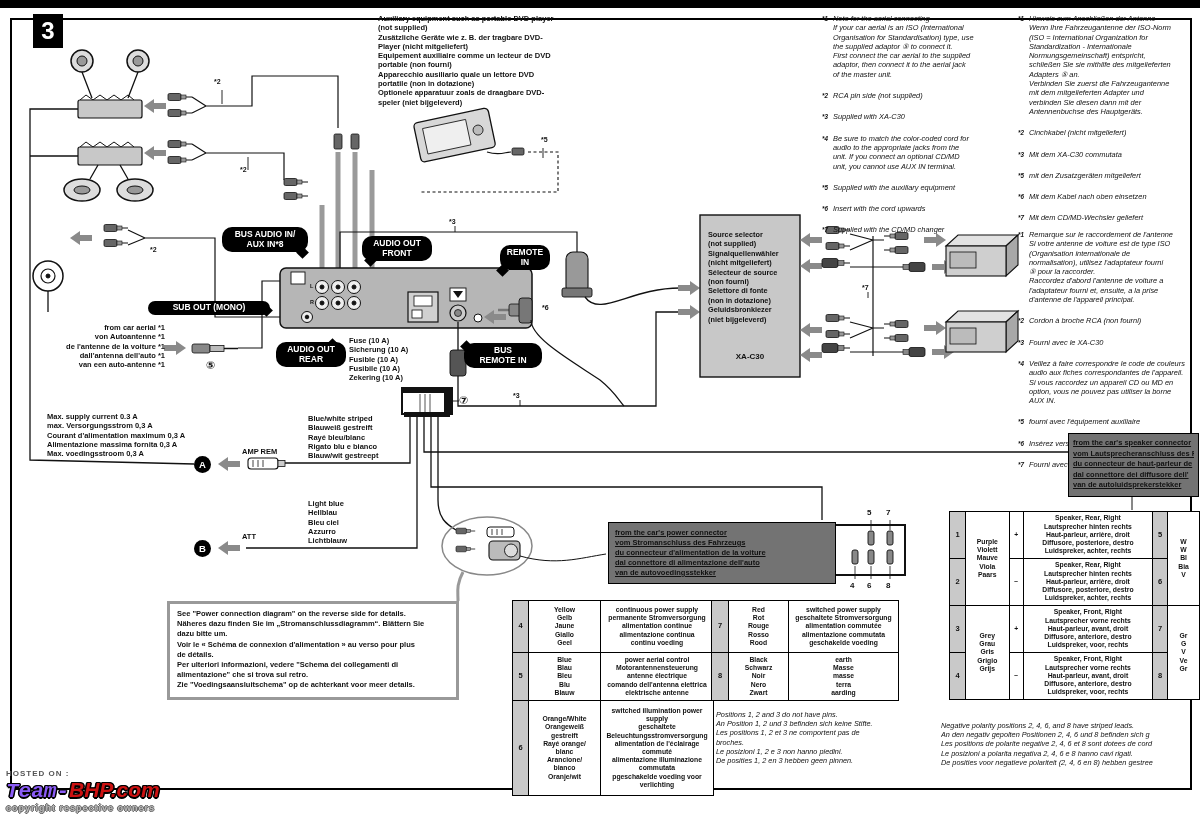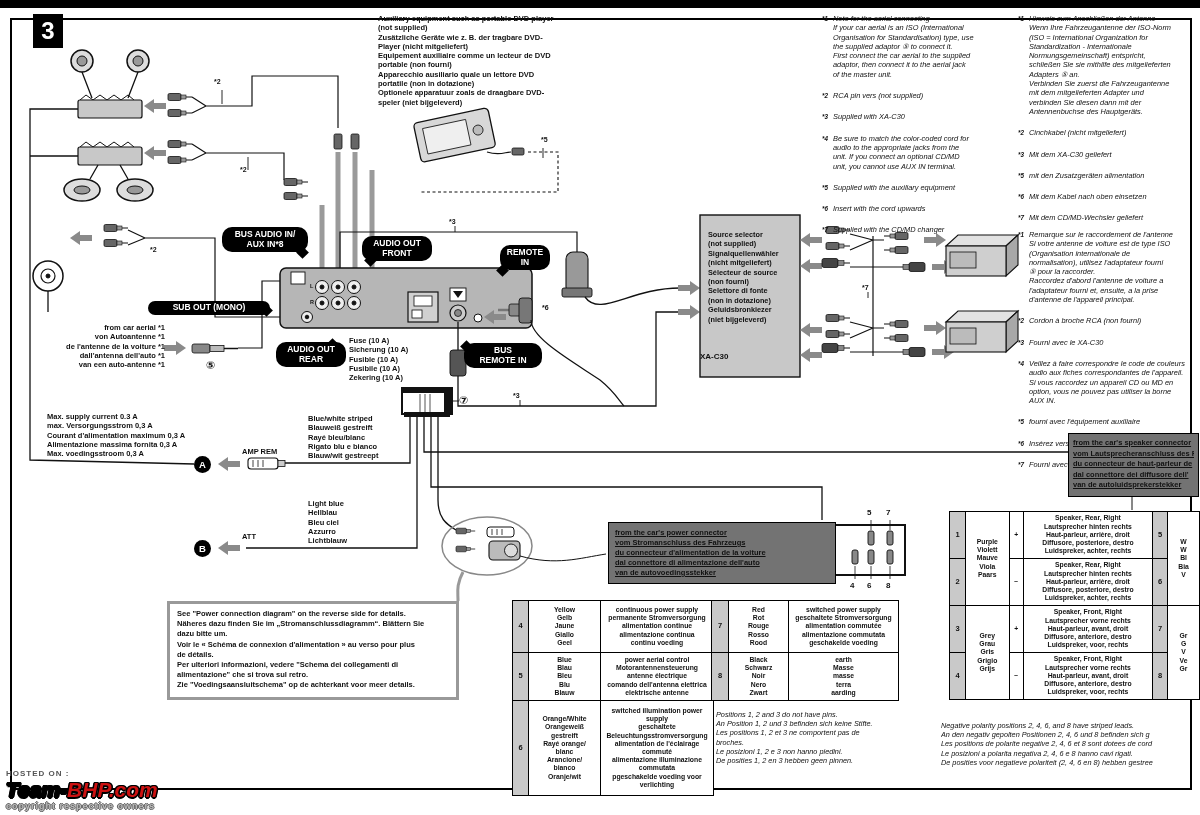--- a/index.html
+++ b/index.html
@@ -27,21 +27,21 @@
   table.wt td { border:1.5px solid #000; font:bold 6.8px/8.2px "Liberation Sans",sans-serif;
                 text-align:center; vertical-align:middle; white-space:pre-line; padding:1px; background:#fff; }
   table.wt td.num { background:#c9c9c9; font-size:7.5px; }
   .circmark { position:absolute; width:17px; height:17px; border-radius:50%; background:#000; color:#fff;
               font:bold 9.5px/17px "Liberation Sans",sans-serif; text-align:center; z-index:3; }
   .marker { position:absolute; font:bold 7px/8px "Liberation Sans",sans-serif; z-index:3; }
   .circ-glyph { position:absolute; font:bold 11px/11px "DejaVu Sans",sans-serif; z-index:3; }
   .pinnum { position:absolute; font:bold 8px/9px "Liberation Sans",sans-serif; z-index:3; }
   .wm-hosted { font:bold 8px/10px "Liberation Sans",sans-serif; color:#555; letter-spacing:1px; }
   .wm-logo { font:italic bold 21px/22px "Liberation Sans",sans-serif; white-space:nowrap; }
-  .wm-team { color:#000000; text-shadow:-1.5px 0 #000,1.5px 0 #000,0 -1.5px #000,0 1.5px #000,-1px -1px #000,1px 1px #000,-1px 1px #000,1px -1px #000; }
+  .wm-team { color:#8b5cf6; text-shadow:-1.5px 0 #000,1.5px 0 #000,0 -1.5px #000,0 1.5px #000,-1px -1px #000,1px 1px #000,-1px 1px #000,1px -1px #000;font-family:Liberation Mono, monospace; }
   .wm-bhp { color:#c11; text-shadow:-1.5px 0 #000,1.5px 0 #000,0 -1.5px #000,0 1.5px #000,-1px -1px #000,1px 1px #000,-1px 1px #000,1px -1px #000; }
   .wm-copy { font:bold 9px/10px "Liberation Sans",sans-serif; color:#bbb;
              text-shadow:-1px 0 #666,1px 0 #666,0 -1px #666,0 1px #666; letter-spacing:1px; }
   svg { position:absolute; left:0; top:0; z-index:1; }
   .z2 { z-index:2; } .z3 { z-index:3; }
 </style>
 </head>
 <body>
 
 <div class="page">
@@ -324,21 +324,21 @@
         <span class="fn-t">Note for the aerial connecting
 If your car aerial is an ISO (International
 Organisation for Standardisation) type, use
 the supplied adaptor ⑤ to connect it.
 First connect the car aerial to the supplied
 adaptor, then connect it to the aerial jack
 of the master unit.</span>
       </div>
     <div class="fn-item">
         <span class="fn-m">*2</span>
-        <span class="fn-t">RCA pin vers (not supplied)</span>
+        <span class="fn-t">RCA pin side (not supplied)</span>
       </div>
     <div class="fn-item">
         <span class="fn-m">*3</span>
         <span class="fn-t">Supplied with XA-C30</span>
       </div>
     <div class="fn-item">
         <span class="fn-m">*4</span>
         <span class="fn-t">Be sure to match the color-coded cord for
 audio to the appropriate jacks from the
 unit. If you connect an optional CD/MD
@@ -371,25 +371,25 @@
 mit dem mitgelieferten Adapter und
 verbinden Sie diesen dann mit der
 Antennenbuchse des Hauptgeräts.</span>
       </div>
     <div class="fn-item">
         <span class="fn-m">*2</span>
         <span class="fn-t">Cinchkabel (nicht mitgeliefert)</span>
       </div>
     <div class="fn-item">
         <span class="fn-m">*3</span>
-        <span class="fn-t">Mit dem XA-C30 geliefert</span>
+        <span class="fn-t">Mit dem XA-C30 commutata</span>
       </div>
     <div class="fn-item">
         <span class="fn-m">*5</span>
-        <span class="fn-t">mit den Zusatzgeräten alimentation</span>
+        <span class="fn-t">mit den Zusatzgeräten mitgeliefert</span>
       </div>
     <div class="fn-item">
         <span class="fn-m">*6</span>
         <span class="fn-t">Mit dem Kabel nach oben einsetzen</span>
       </div>
     <div class="fn-item">
         <span class="fn-m">*7</span>
         <span class="fn-t">Mit dem CD/MD-Wechsler geliefert</span>
       </div>
   </div>
@@ -484,21 +484,21 @@
   <div class="abs z2" style="left:708px;top:230px;width:86px;font:bold 7.3px/9.4px 'Liberation Sans',sans-serif;white-space:pre-line">Source selector
 (not supplied)
 Signalquellenwähler
 (nicht mitgeliefert)
 Sélecteur de source
 (non fourni)
 Selettore di fonte
 (non in dotazione)
 Geluidsbronkiezer
 (niet bijgeleverd)</div>
-  <div class="abs z2" style="left:700px;top:352px;width:100px;text-align:left;font:bold 8px/9px 'Liberation Sans',sans-serif">XA-C30</div>
+  <div class="abs z2" style="left:700px;top:352px;width:100px;text-align:center;font:bold 8px/9px 'Liberation Sans',sans-serif">XA-C30</div>
 
   <div class="abs graybox z2" style="left:167px;top:601px;width:292px;height:99px;padding:5px 7px">
     <div class="txt" style="line-height:10.2px">See "Power connection diagram" on the reverse side for details.
 Näheres dazu finden Sie im „Stromanschlussdiagramm“.  Blättern Sie
 dazu bitte um.
 Voir le « Schéma de connexion d'alimentation » au verso pour plus
 de détails.
 Per ulteriori informazioni, vedere "Schema dei collegamenti di
 alimentazione" che si trova sul retro.
 Zie "Voedingsaansluitschema" op de achterkant voor meer details.</div>

